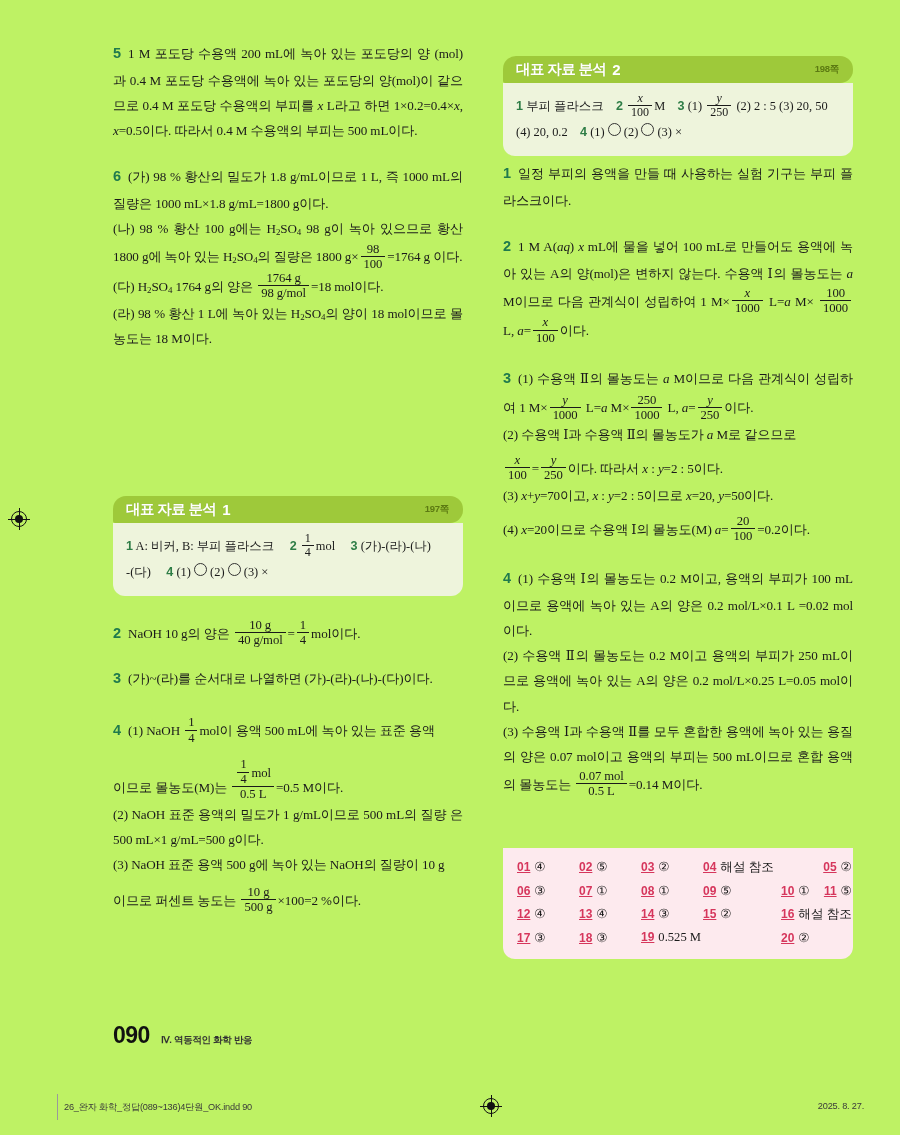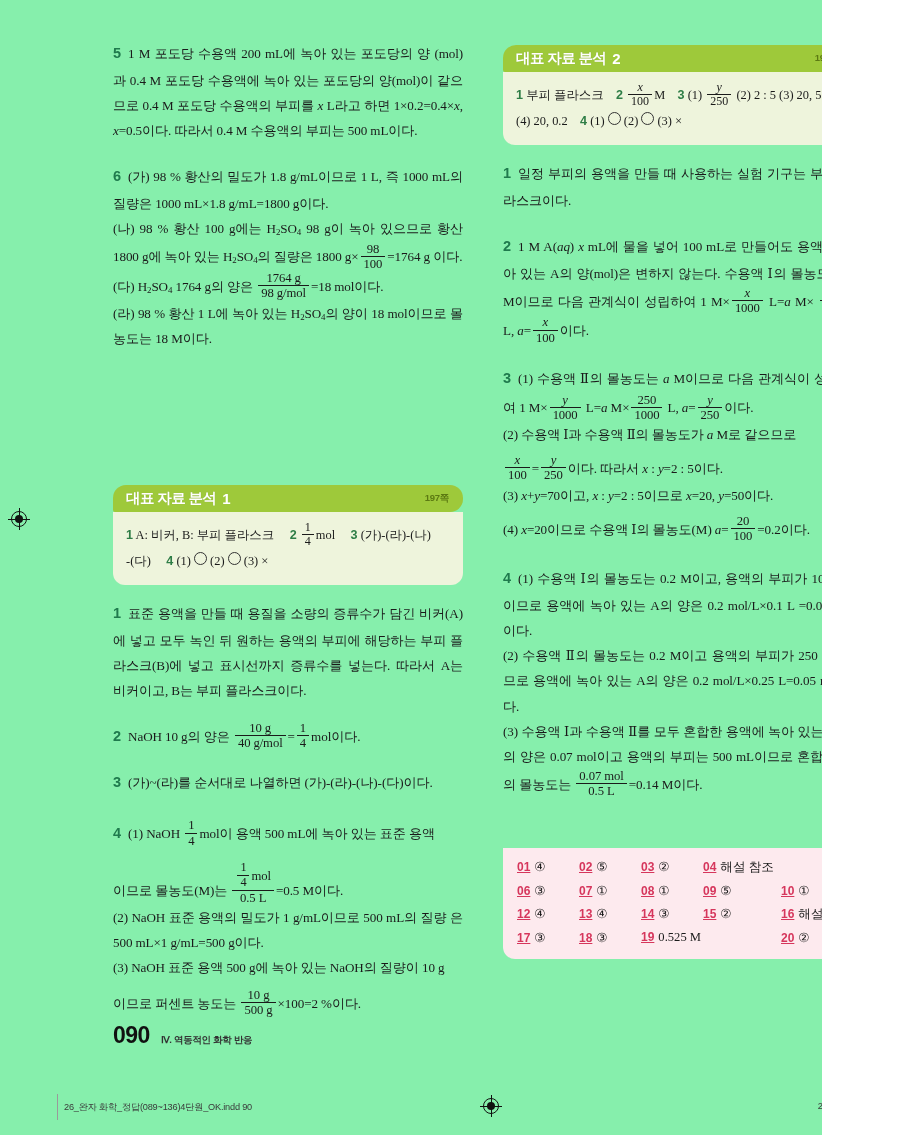--- a/index.html
+++ b/index.html
@@ -2,23 +2,23 @@
 <html><head>
 <meta charset="utf-8">
 <style>
   html, body {
     margin: 0;
     padding: 0;
     background: #ffffff;
   }
   .page {
     position: relative;
-    width: 822px;
+    width: 900px;
     height: 1135px;
-    background: #86efac;
+    background: #bef264;
     font-family: "Liberation Serif", "DejaVu Serif", serif;
     color: #1a1a1a;
     overflow: hidden;
   }
 
   
   .regmark {
     position: absolute;
     width: 22px;
     height: 22px;
@@ -100,21 +100,21 @@
   .circ {
     display: inline-block;
     width: 11px; height: 11px;
     border: 1.2px solid #333;
     border-radius: 50%;
     vertical-align: 0px;
   }
   .cross { font-size: 1.02em; }
 
   
-  .panel-green { position: absolute; width: 350px; }
+  .panel-green { position: absolute; width: 350px; margin-top: 11px; }
   .panel-green .hdr {
     position: relative;
     height: 27px;
     background: #9ec93a;
     border-radius: 13px 13px 13px 2px;
     display: flex;
     align-items: center;
     overflow: hidden;
   }
   .panel-green .hdr-title {
@@ -326,23 +326,20 @@
       <span>(1)</span>
       <span class="circ"></span>
       <span>(2)</span>
       <span class="circ"></span>
       <span>(3)</span>
       <span class="cross">×</span>
     </div>
   </div>
 
   <div class="col" id="col-left-2" style="left:113px; top:600px;">
-    <div class="qblock">
-      <span class="qnum">1</span><span>표준 용액을 만들 때 용질을 소량의 증류수가 담긴 비커(A) 에 넣고 모두 녹인 뒤 원하는 용액의 부피에 해당하는 부피 플라스크(B)에 넣고 표시선까지 증류수를 넣는다. 따라서 A는 비커이고, B는 부피 플라스크이다.</span>
-    </div>
 
     <div class="qblock" style="margin-top:18px;">
       <span class="qnum">2</span><span><span>NaOH 10 g의 양은</span>
       <span class="frac"><span class="num">10 g</span><span class="den">40 g/mol</span></span><span>=</span><span class="frac"><span class="num">1</span><span class="den">4</span></span><span>mol이다.</span></span>
     </div>
 
     <div class="qblock" style="margin-top:18px;">
       <span class="qnum">3</span><span>(가)~(라)를 순서대로 나열하면 (가)-(라)-(나)-(다)이다.</span>
     </div>
 

